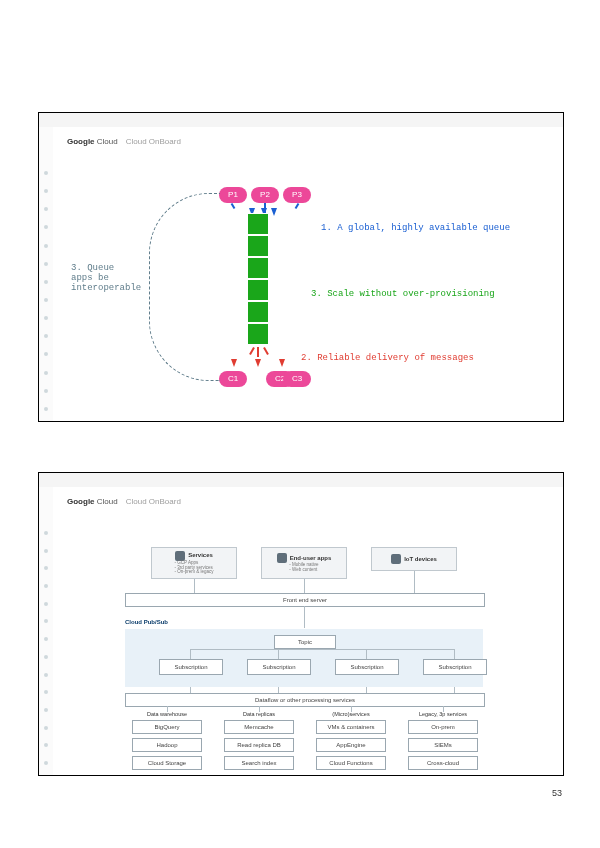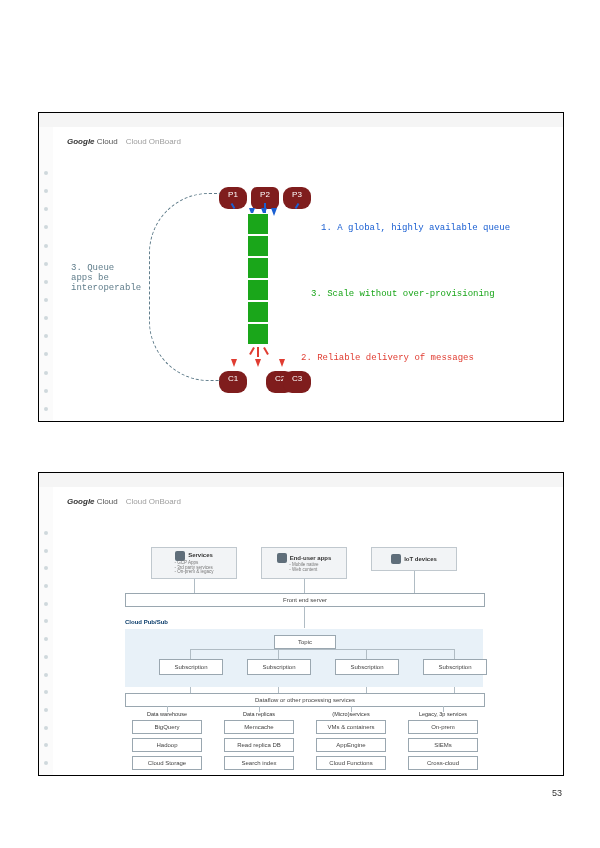--- a/index.html
+++ b/index.html
@@ -5,27 +5,27 @@
   html,body{margin:0;padding:0;background:#fff;font-family:"Courier New",monospace;}
   .page{width:600px;height:848px;position:relative;}
   .slideblock{position:absolute;left:38px;width:524px;border:1px solid #000;background:#fff;}
   .sb1{top:112px;height:308px;}
   .sb2{top:472px;height:302px;}
   .fakebar{position:absolute;top:0;left:0;right:0;height:14px;background:#f5f5f5;}
   .leftpad{position:absolute;top:14px;left:0;bottom:0;width:14px;background:#fbfbfb;}
   .dots{position:absolute;top:44px;left:5px;bottom:10px;width:4px;display:flex;flex-direction:column;justify-content:space-between;}
   .dots span{width:4px;height:4px;border-radius:50%;background:#cfd8dc;display:block;}
   .brand{position:absolute;top:24px;left:28px;font:8px Arial,sans-serif;color:#555;}
-  .brand b{color:#333;font-weight:600;font-style:italic;}
+  .brand b{color:#333;font-weight:600;}
   .sub{color:#9e9e9e;margin-left:8px;}
   .title{position:absolute;top:52px;left:36px;font:10px "Courier New",monospace;color:#333;}
   .pagenum{position:absolute;right:38px;top:788px;font:9px Arial,sans-serif;color:#333;}
   
   .canvas1{position:absolute;top:70px;left:22px;right:10px;bottom:10px;}
-  .pill{position:absolute;width:28px;height:22px;border-radius:9px;background:#7f1d1d;color:#fff;font:8px Arial,sans-serif;text-align:center;line-height:16px;}
+  .pill{position:absolute;width:28px;height:16px;border-radius:9px;background:#ec4899;color:#fff;font:8px Arial,sans-serif;text-align:center;line-height:16px;}
   .qcol{position:absolute;left:186px;top:30px;width:22px;}
   .qblk{width:22px;height:22px;background:#1aa61a;border:1px solid #fff;box-sizing:border-box;}
   .ann{position:absolute;font:9px "Courier New",monospace;margin-top:8px;}
   .a1{color:#1a5fd2;} .a2{color:#1aa61a;} .a3{color:#607d8b;} .a4{color:#e03c31;}
   .arrowdown{position:absolute;width:0;height:0;border-left:3px solid transparent;border-right:3px solid transparent;}
   .arrblue{border-top:8px solid #1a5fd2;}
   .arrred{border-top:8px solid #e03c31;}
   .stick{position:absolute;width:2px;height:10px;}
   .sblue{background:#1a5fd2;} .sred{background:#e03c31;}
   
@@ -73,21 +73,21 @@
           <span></span>
         </div>
     </div>
     <div class="brand">
       <b>Google</b> <span>Cloud</span><span class="sub">Cloud OnBoard</span>
     </div>
 
     <div class="canvas1">
 
       <div class="pill" style="left:158px;top:4px;">P1</div>
-      <div class="pill" style="left:190px;top:4px;border-radius:6px;">P2</div>
+      <div class="pill" style="left:190px;top:4px;">P2</div>
       <div class="pill" style="left:222px;top:4px;">P3</div>
 
       <div class="stick sblue" style="left:171px;top:20px;height:6px;transform:rotate(-30deg);"></div>
       <div class="arrowdown arrblue" style="left:188px;top:25px;"></div>
       <div class="stick sblue" style="left:203px;top:20px;"></div>
       <div class="arrowdown arrblue" style="left:200px;top:25px;"></div>
       <div class="stick sblue" style="left:235px;top:20px;height:6px;transform:rotate(30deg);"></div>
       <div class="arrowdown arrblue" style="left:210px;top:25px;"></div>
 
       <div class="qcol">

